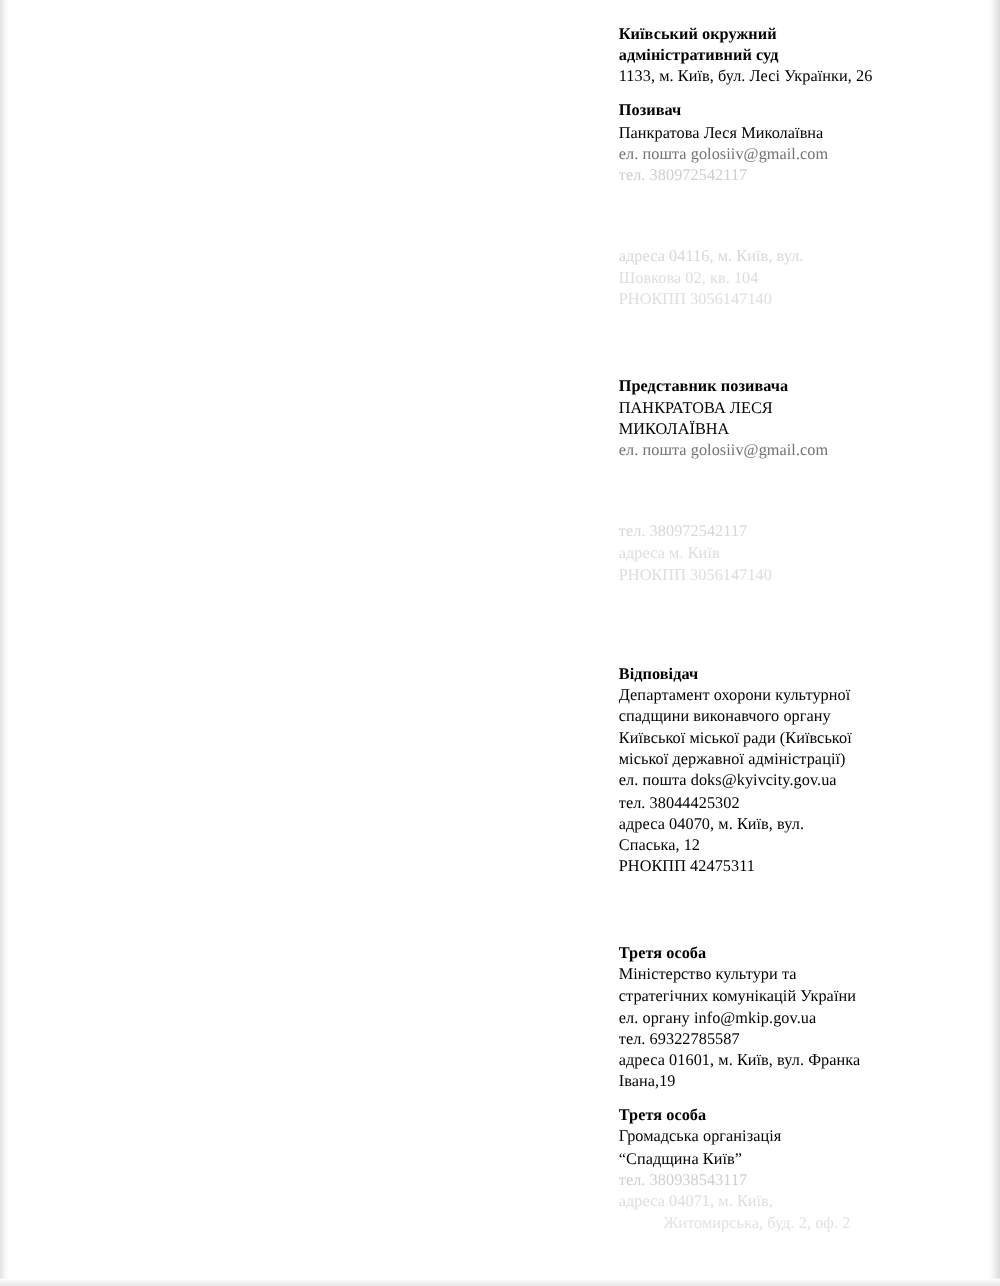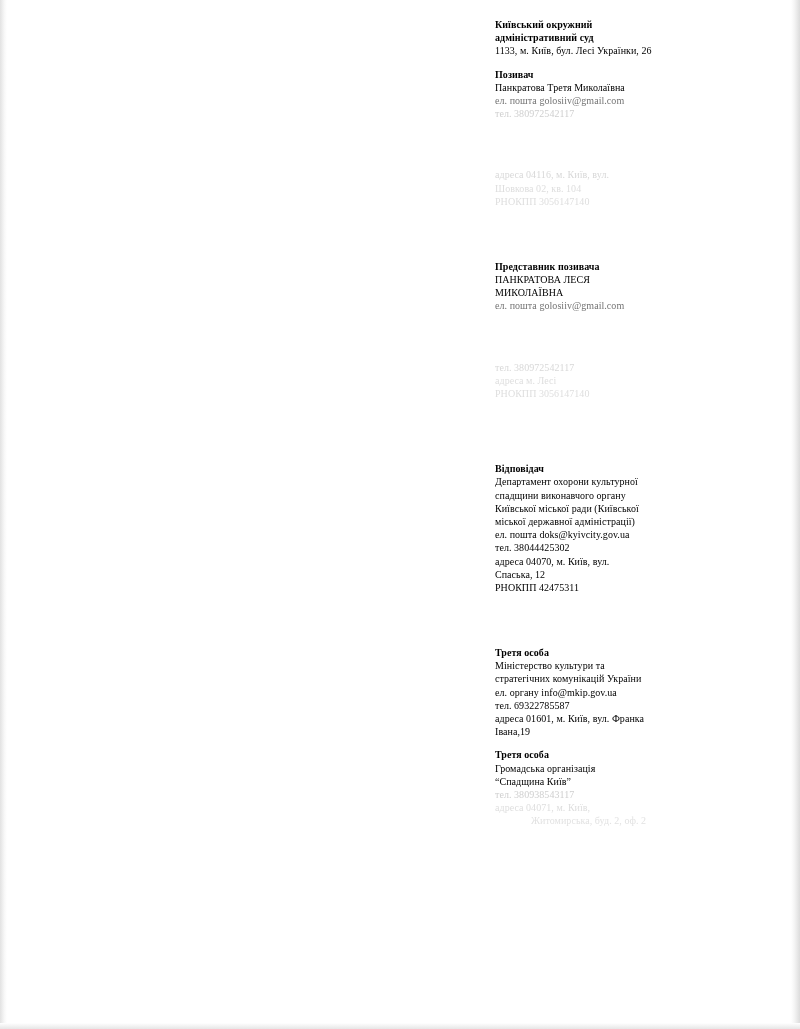--- a/index.html
+++ b/index.html
@@ -47,21 +47,21 @@
     width: 800px;
     height: 6px;
     background: linear-gradient(to top, #e6e6e6, #ffffff);
   }
 
   .doc-body {
     position: absolute;
     left: 495px;
     top: 18px;
     width: 280px;
-    font-size: 10px;
+    font-size: 13px;
     line-height: 1.32;
     letter-spacing: 0.05px;
   }
 
   .block {
     margin-bottom: 0;
   }
   .block-gap-sm { height: 10px; }
   .block-gap-md { height: 52px; }
   .block-gap-lg { height: 62px; }
@@ -94,37 +94,37 @@
     <div class="block">
       <p class="line heading">Київський окружний</p>
       <p class="line heading">адміністративний суд</p>
       <p class="line">1133, м. Київ, бул. Лесі Українки, 26</p>
     </div>
 
     <div class="block-gap-sm"></div>
 
     <div class="block">
       <p class="line heading">Позивач</p>
-      <p class="line">Панкратова Третя Миколаївна</p>
+      <p class="line">Панкратова Леся Миколаївна</p>
       <p class="line fade-1">ел. пошта golosiiv@gmail.com</p>
       <p class="line fade-2">тел. 380972542117</p>
       <p class="line fade-3">адреса 04116, м. Київ, вул.</p>
       <p class="line fade-4">Шовкова 02, кв. 104</p>
       <p class="line fade-4">РНОКПП 3056147140</p>
     </div>
 
     <div class="block-gap-md"></div>
 
     <div class="block">
       <p class="line heading">Представник позивача</p>
       <p class="line">ПАНКРАТОВА ЛЕСЯ</p>
       <p class="line">МИКОЛАЇВНА</p>
       <p class="line fade-1">ел. пошта golosiiv@gmail.com</p>
       <p class="line fade-3">тел. 380972542117</p>
-      <p class="line fade-4">адреса м. Лесі</p>
+      <p class="line fade-4">адреса м. Київ</p>
       <p class="line fade-4">РНОКПП 3056147140</p>
     </div>
 
     <div class="block-gap-lg"></div>
 
     <div class="block">
       <p class="line heading">Відповідач</p>
       <p class="line">Департамент охорони культурної</p>
       <p class="line">спадщини виконавчого органу</p>
       <p class="line">Київської міської ради (Київської</p>

